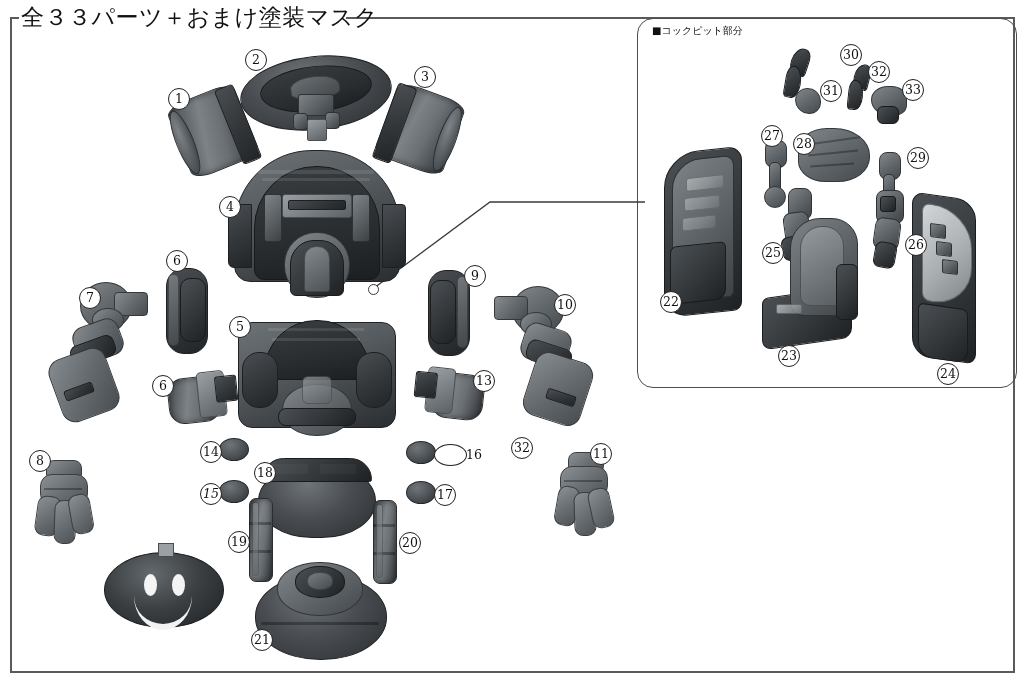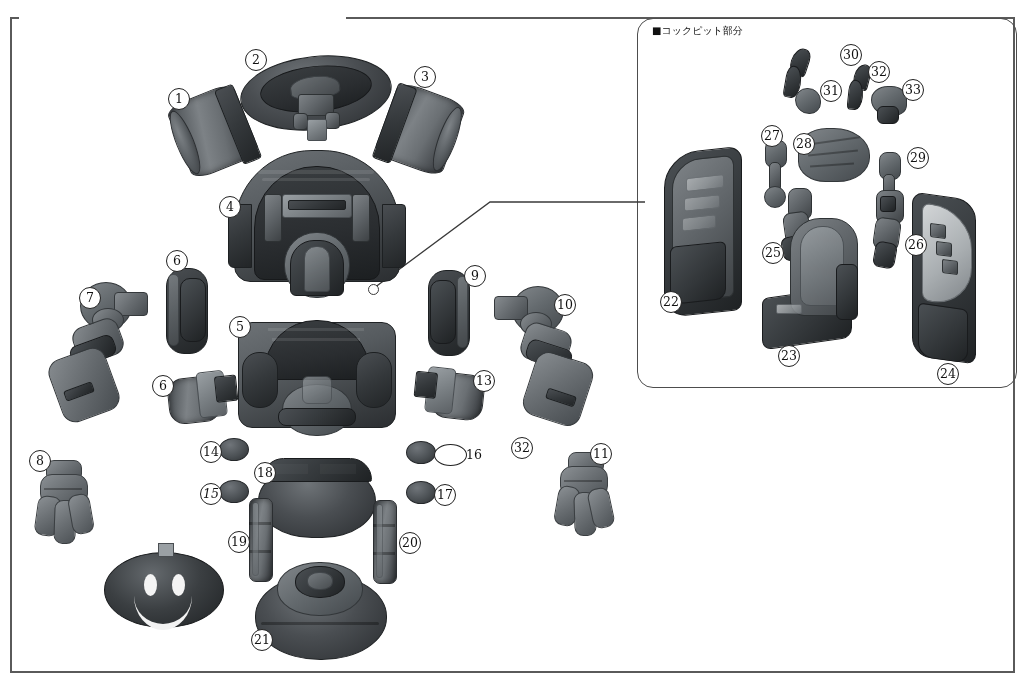--- a/index.html
+++ b/index.html
@@ -148,20 +148,21 @@
 <body>
 
 <div id="sheet">
 
   <div class="frame-left"></div>
   <div class="frame-bottom"></div>
   <div class="frame-right"></div>
   <div class="frame-top-stub"></div>
   <div class="frame-top-right"></div>
 
+  <div class="title">全３３パーツ＋おまけ塗装マスク</div>
 
   <div class="cockpit-panel"></div>
   <div class="cockpit-title">■コックピット部分</div>
 
   <svg class="leader" viewBox="0 0 290 110">
     <polyline points="14,98 130,12 285,12" fill="none" stroke="#3a3a3a" stroke-width="1.3"></polyline>
   </svg>
   <div class="leader-dot"></div>
 
   <div class="part" style="left:240px;top:56px;width:150px;height:86px;">

